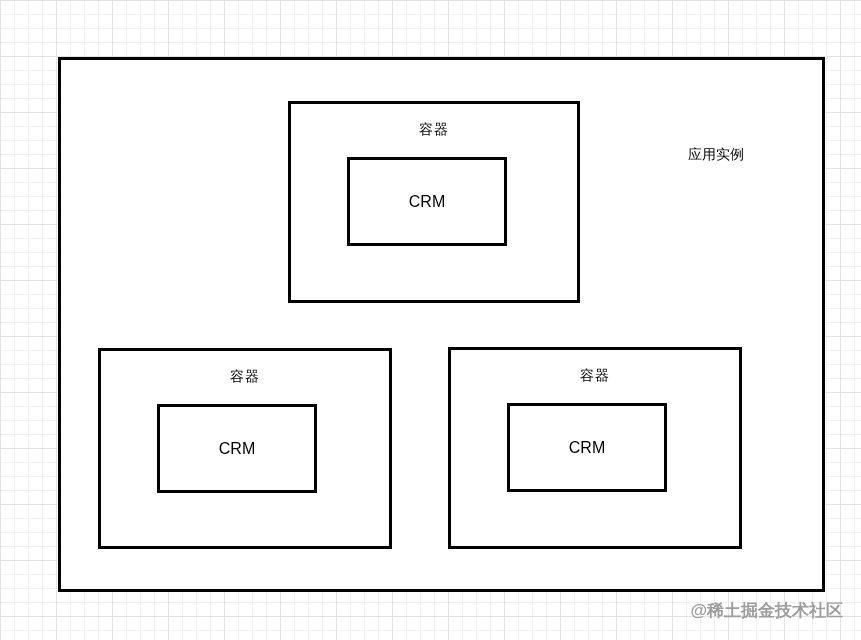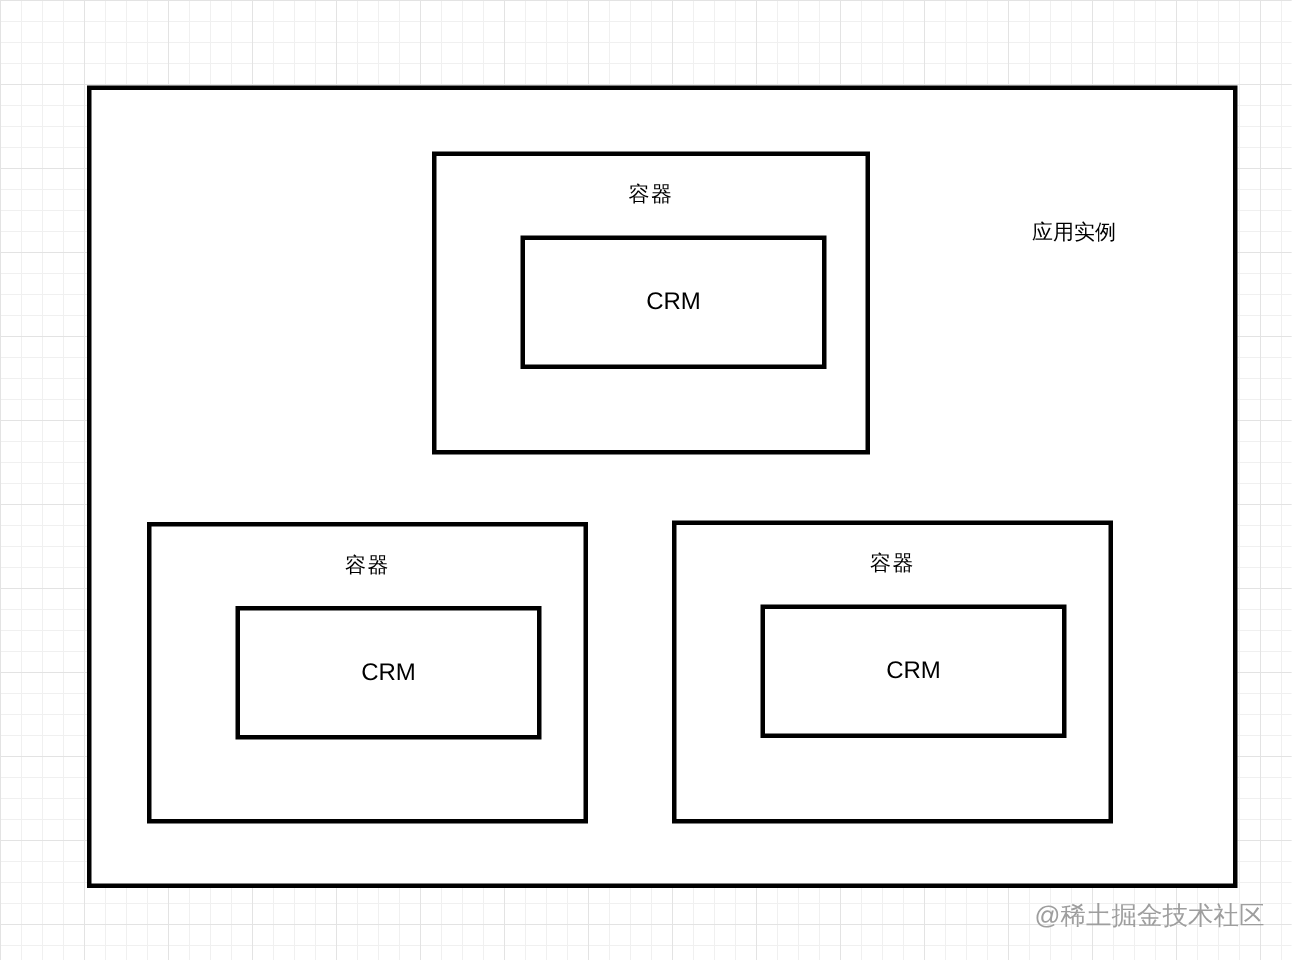--- a/index.html
+++ b/index.html
@@ -71,38 +71,39 @@
     margin-top: 17px;
     text-align: center;
     font-size: 14px;
     letter-spacing: 1px;
   }
 
   .crm-box {
     position: absolute;
     left: 56px;
     top: 53px;
-    width: 204px;
+    width: 160px;
     height: 89px;
     box-sizing: border-box;
     border: 3px solid #000000;
     background: #ffffff;
     display: flex;
     align-items: center;
     justify-content: center;
     font-size: 16px;
   }
 
   .watermark {
     position: absolute;
     top: 599px;
     right: 18px;
     font-size: 17px;
     color: #9e9e9e;
     white-space: nowrap;
+    font-weight: bold;
   }
 </style>
 </head>
 <body>
 
 <div class="outer-box">
 
   <span class="app-instance-label">应用实例</span>
 
   <div class="container-box container-top">

